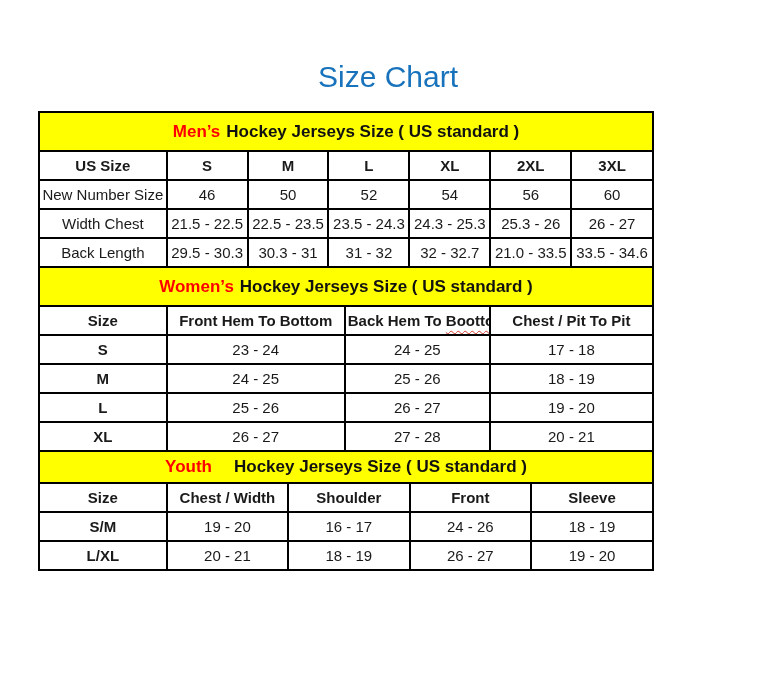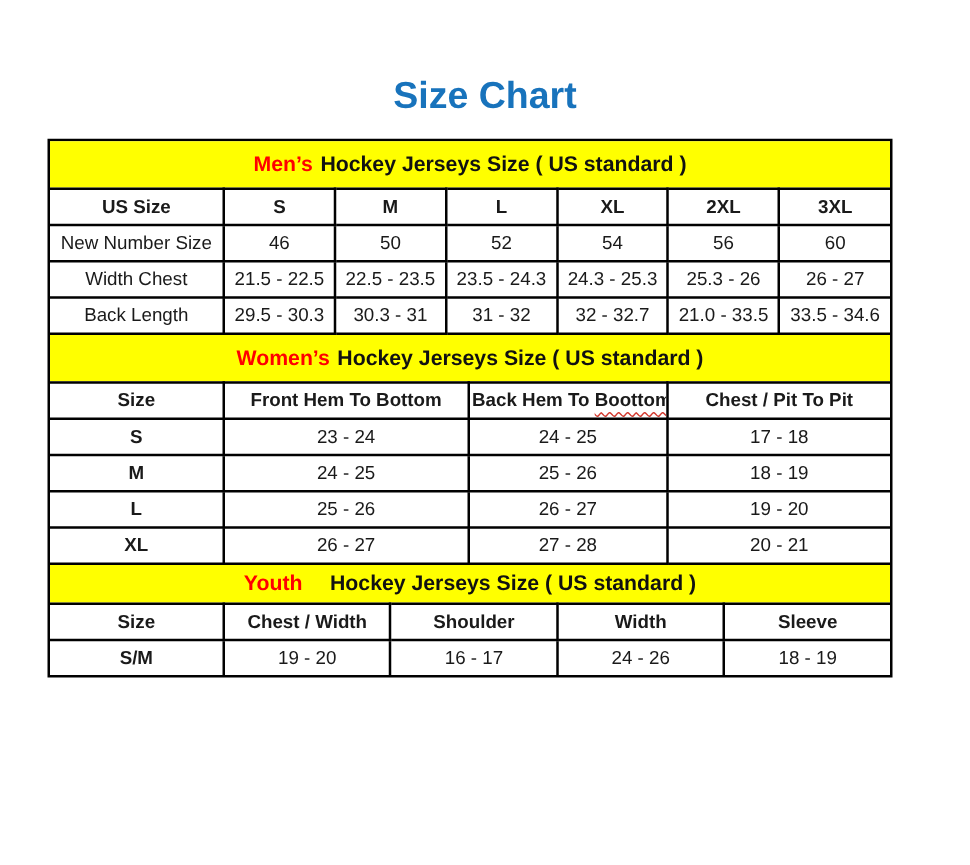--- a/index.html
+++ b/index.html
@@ -9,27 +9,27 @@
     width: 776px;
     height: 692px;
     font-family: "Liberation Sans", sans-serif;
     color: #1a1a1a;
     overflow: hidden;
   }
   .page-title {
     margin: 60px 0 0 0;
     text-align: center;
     font-size: 30px;
-    font-weight: bold;
+    font-weight: normal;
     color: #1873BC;
     letter-spacing: 0px;
   }
   .chart-wrap {
     margin: 17px 0 0 38px;
-    width: 676px;
+    width: 616px;
     border: 2px solid #000;
     box-sizing: border-box;
     background: #fff;
   }
   .banner {
     background: #FFFF00;
     height: 37px;
     display: flex;
     align-items: center;
     justify-content: center;
@@ -184,26 +184,33 @@
         <col style="width:19.85%">
         <col style="width:19.85%">
         <col style="width:19.85%">
         <col style="width:19.75%">
     </colgroup>
     <tbody>
         <tr>
       <th>Size</th>
       <th>Chest / Width</th>
       <th>Shoulder</th>
-      <th>Width</th>
+      <th>Front</th>
       <th>Sleeve</th>
     </tr>
     <tr>
       <td class="size-label">S/M</td>
       <td>19 - 20</td>
       <td>16 - 17</td>
       <td>24 - 26</td>
       <td>18 - 19</td>
     </tr>
+    <tr>
+      <td class="size-label">L/XL</td>
+      <td>20 - 21</td>
+      <td>18 - 19</td>
+      <td>26 - 27</td>
+      <td>19 - 20</td>
+    </tr>
   </tbody>
     </table>
 
 </div>
 
 </body></html>

